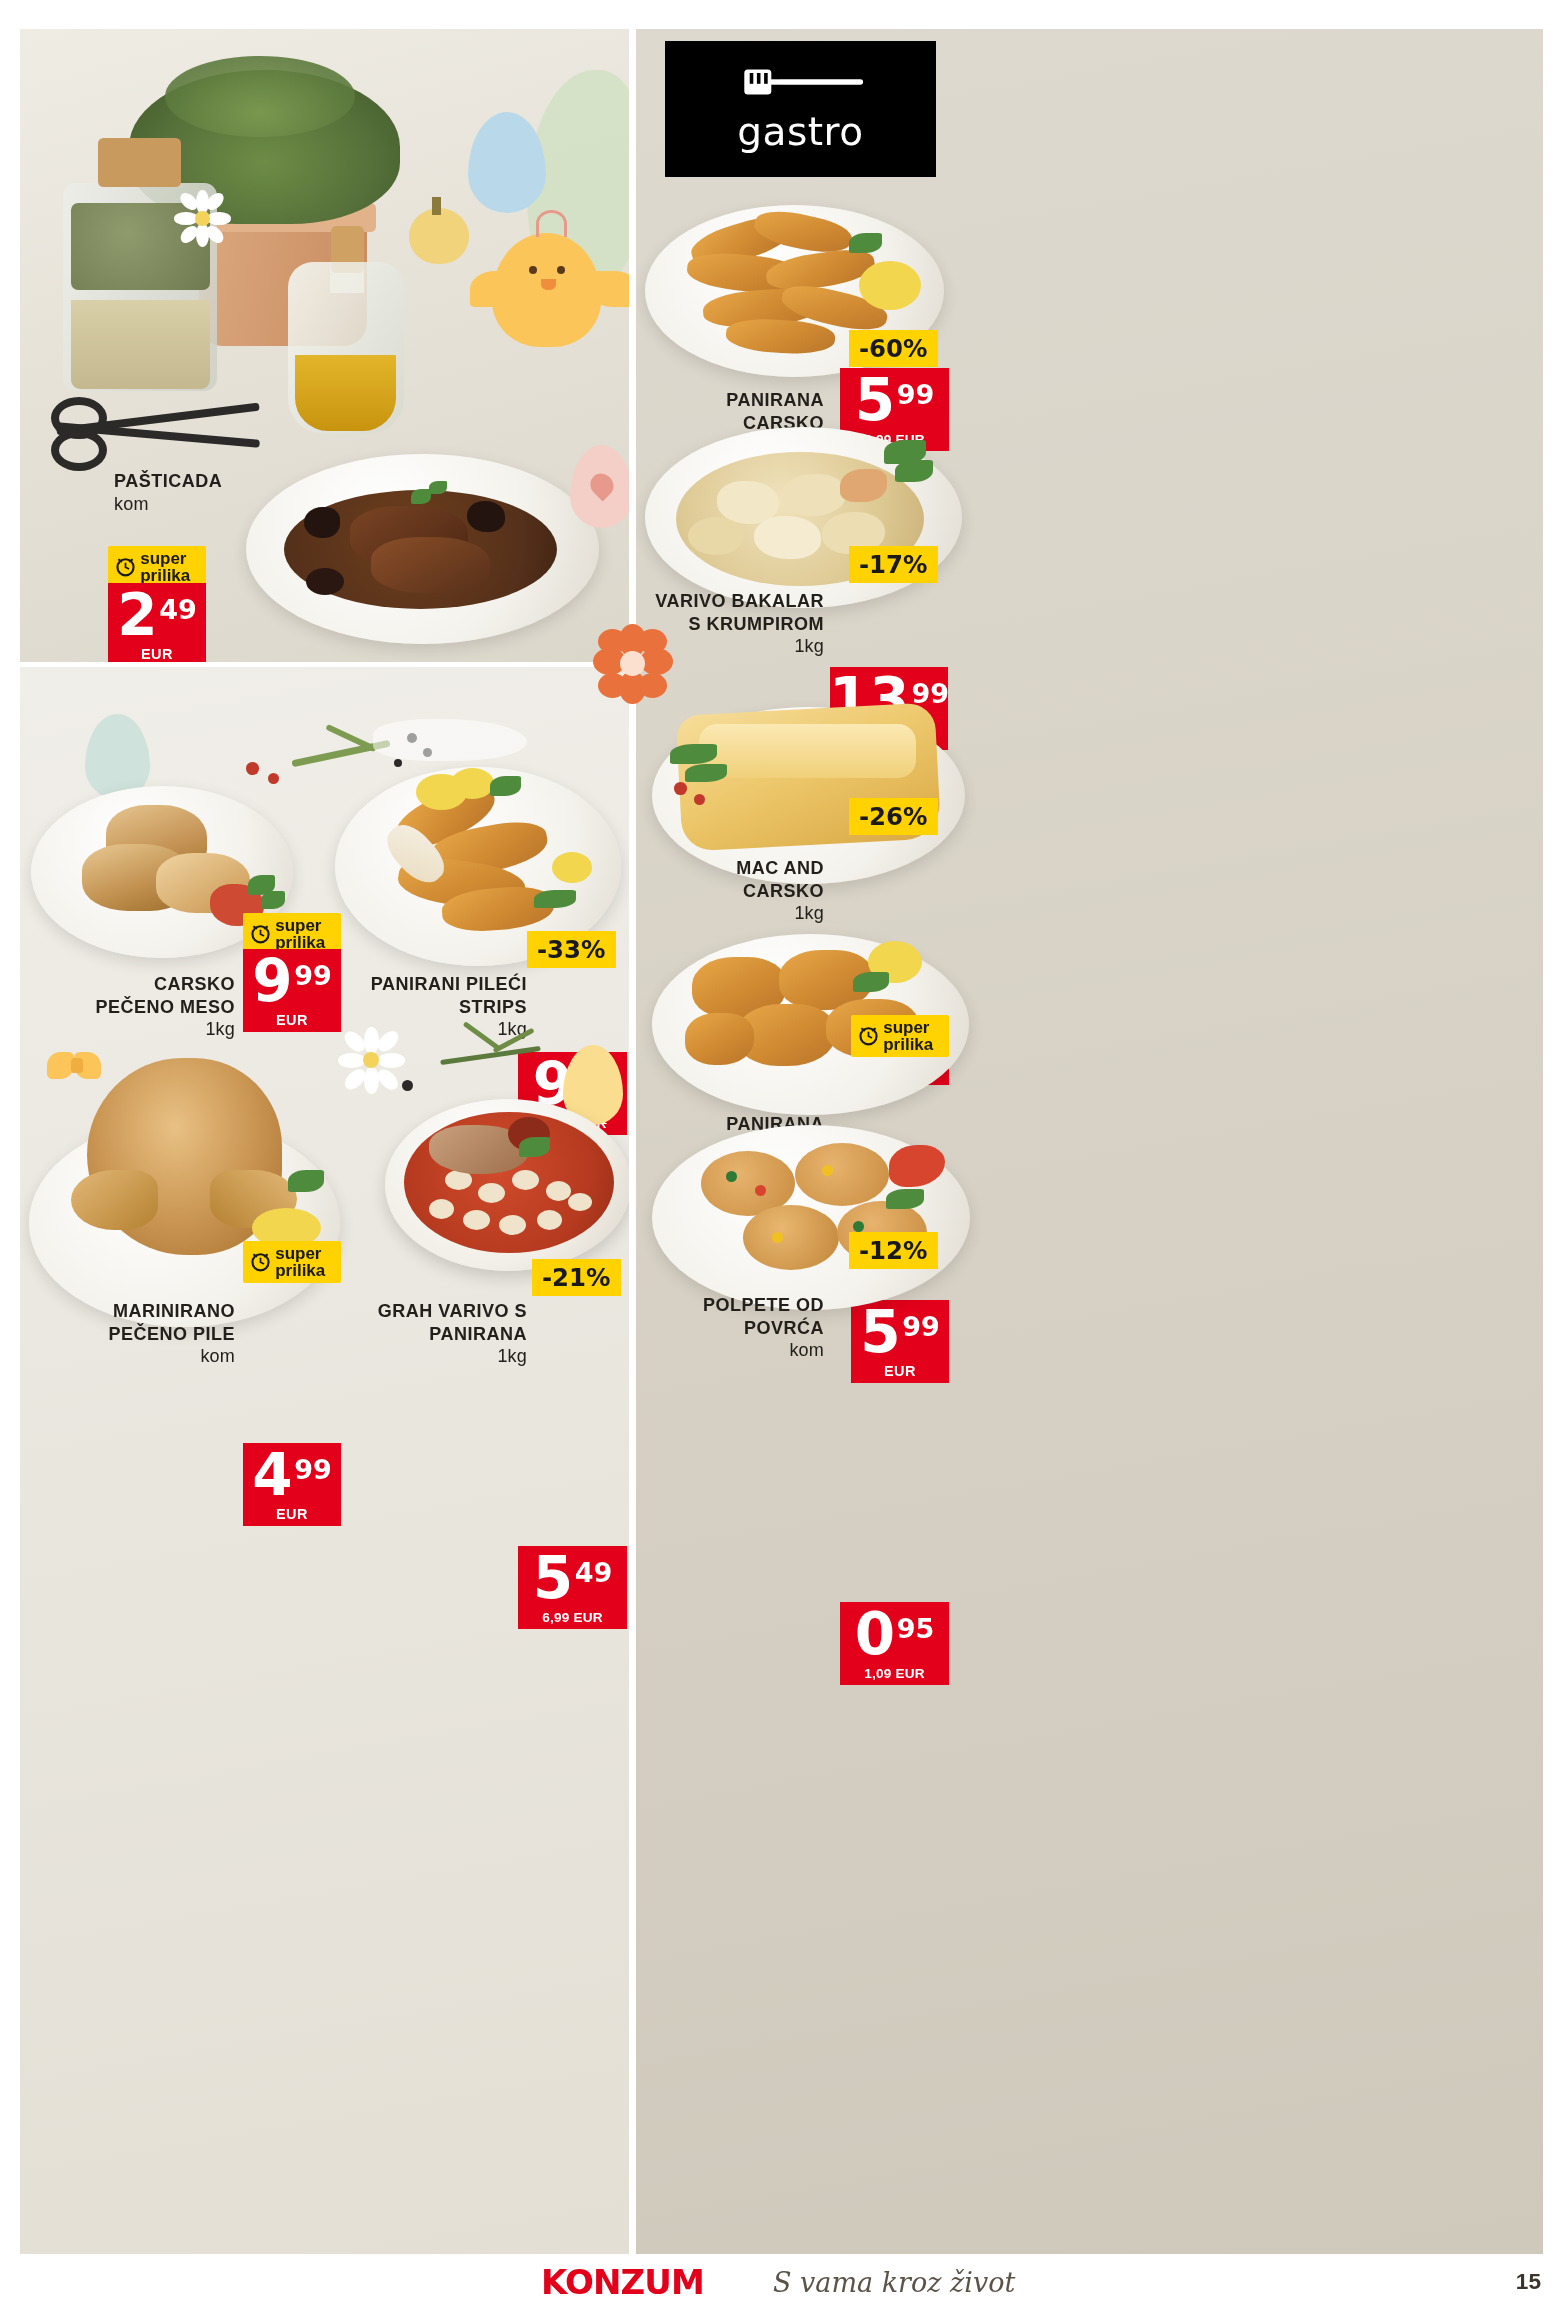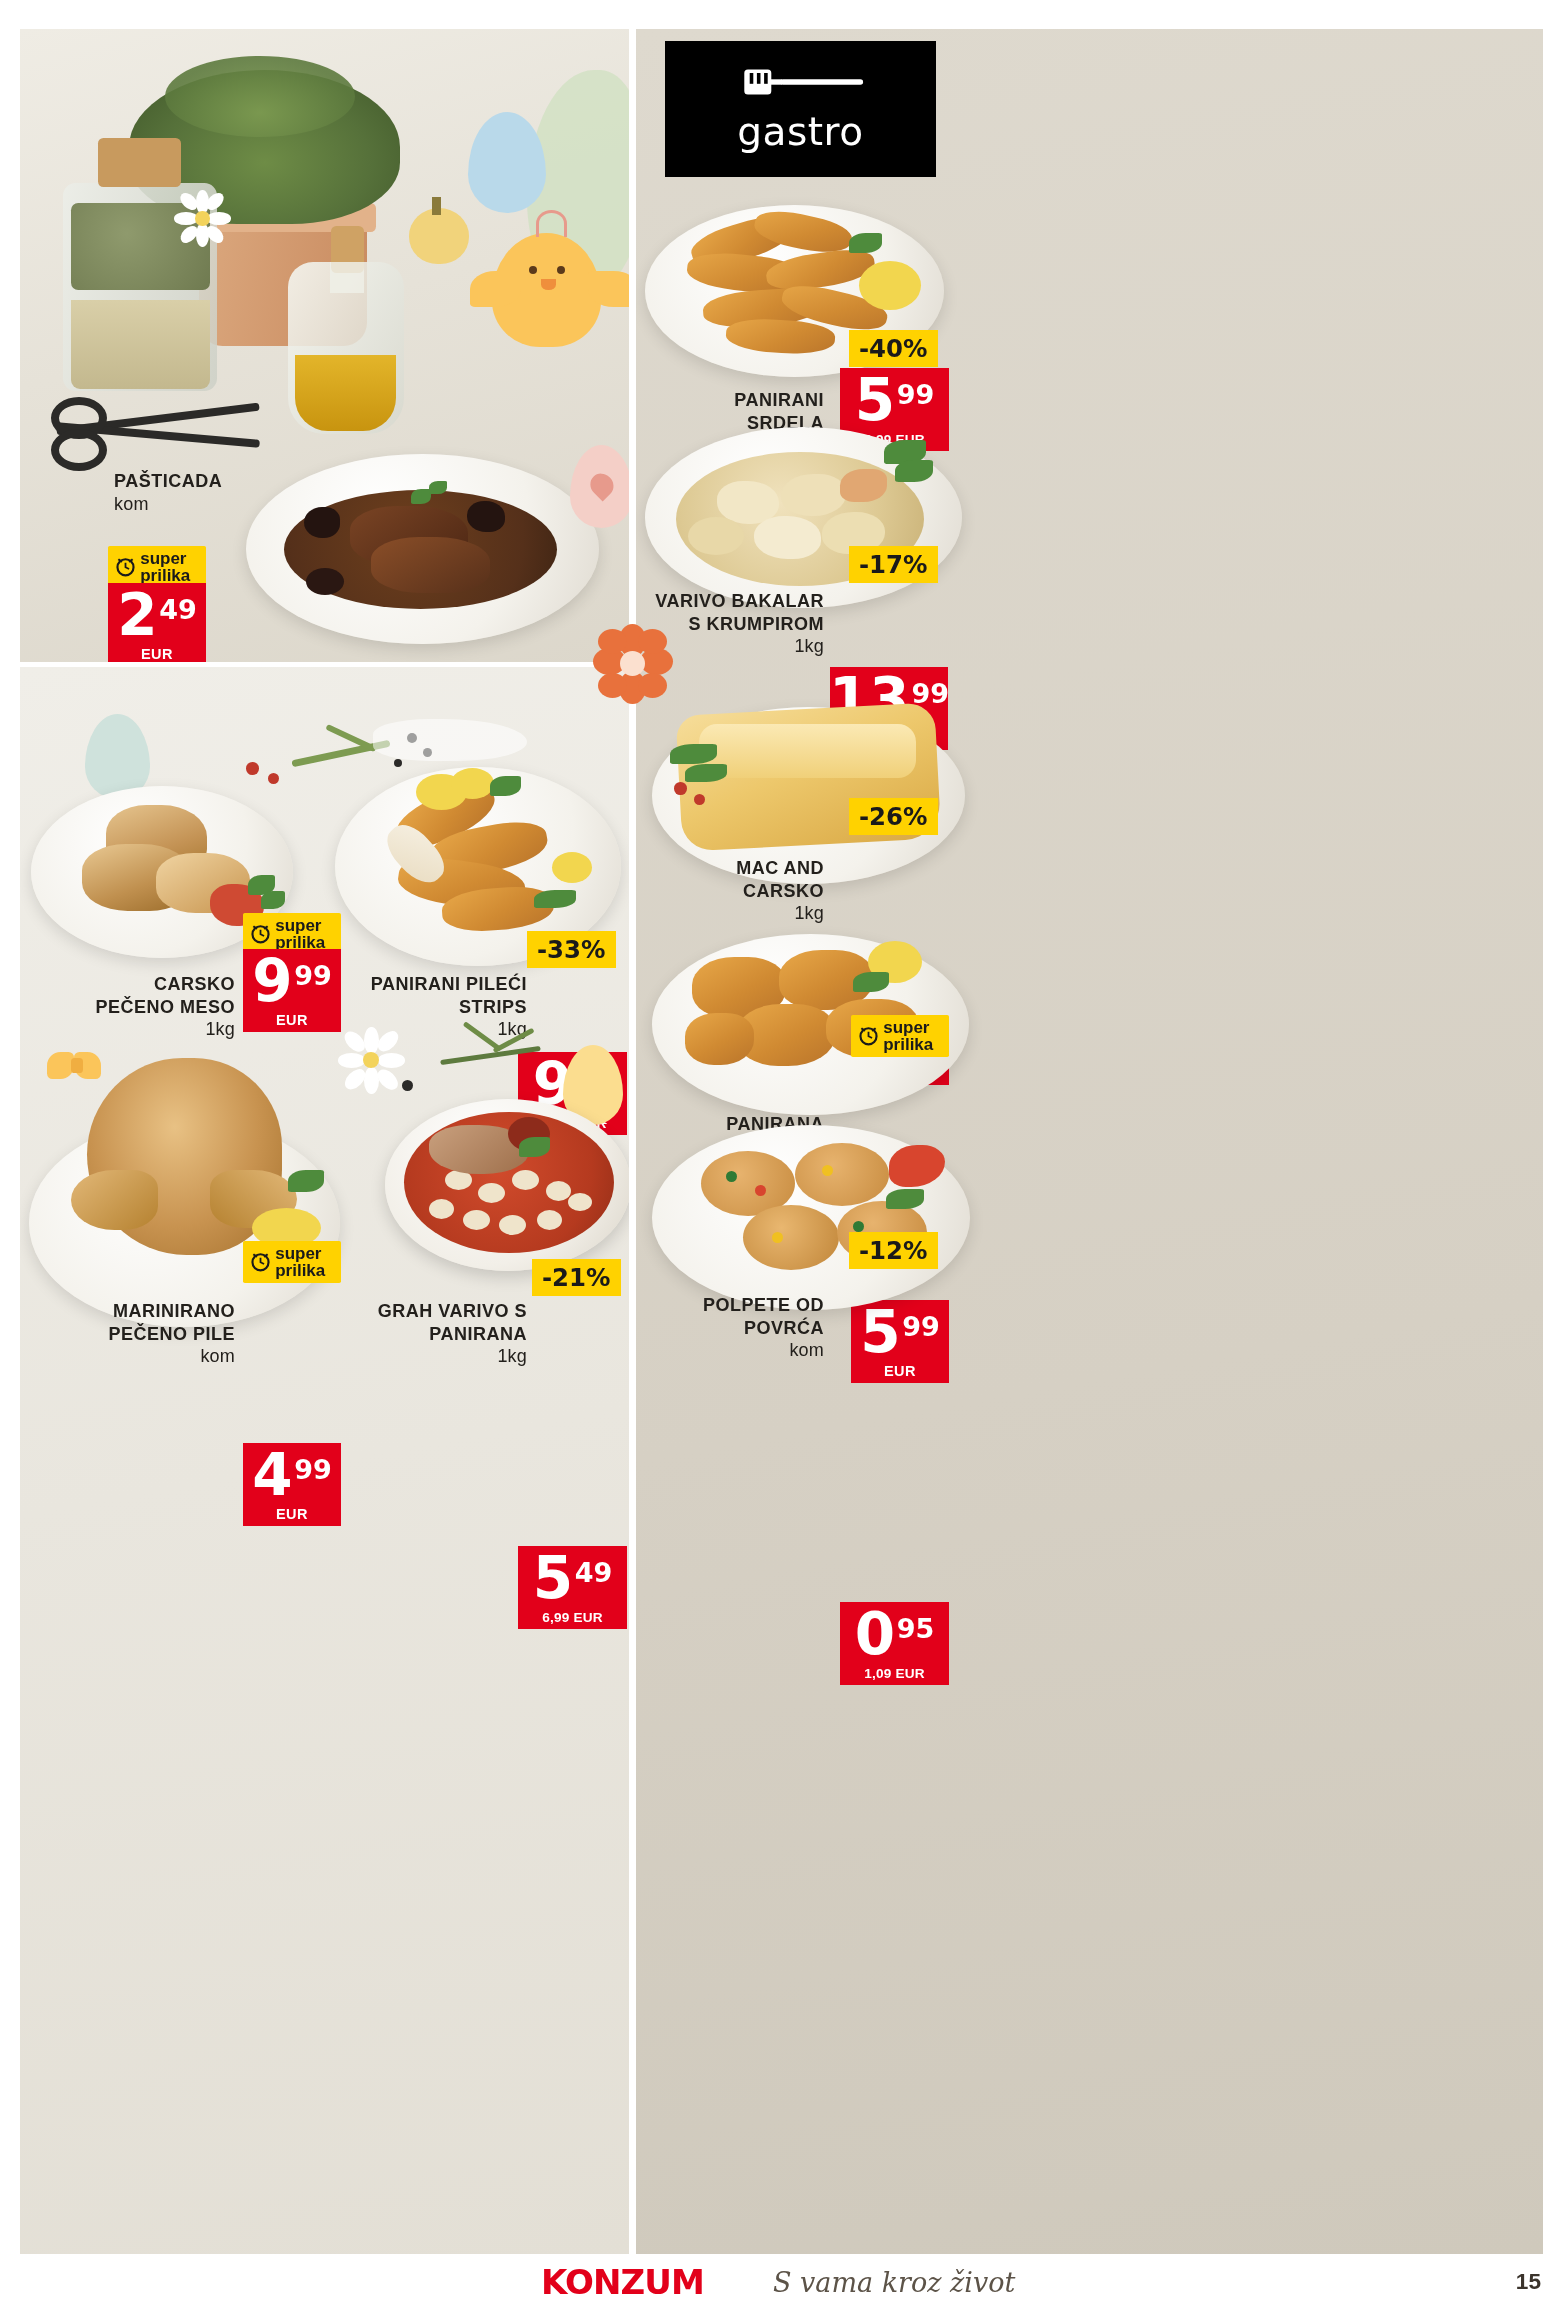--- a/index.html
+++ b/index.html
@@ -479,24 +479,24 @@
     <div class="fried" style="left:118px;top:186px;width:98px;height:34px;transform:rotate(12deg);"></div>
     <div class="fried" style="left:51px;top:226px;width:116px;height:36px;transform:rotate(6deg);"></div>
     <div class="fried" style="left:130px;top:224px;width:109px;height:34px;transform:rotate(-8deg);"></div>
     <div class="fried" style="left:67px;top:261px;width:119px;height:36px;transform:rotate(-4deg);"></div>
     <div class="fried" style="left:145px;top:262px;width:107px;height:34px;transform:rotate(14deg);"></div>
     <div class="fried" style="left:90px;top:291px;width:109px;height:33px;transform:rotate(4deg);"></div>
     <div class="lemon" style="left:223px;top:232px;width:62px;height:49px;"></div>
     <div class="herb" style="left:213px;top:204px;width:33px;height:20px;"></div>
 
     <div class="pname ta-right" style="left:18px;top:360px;width:170px;">
-      <div>PANIRANI SRDELA</div>
+      <div>PANIRANA CARSKO</div>
       <div class="punit">1kg</div>
     </div>
-    <div class="badge-discount" style="left:213px;top:301px;">-40%</div>
+    <div class="badge-discount" style="left:213px;top:301px;">-60%</div>
     <div class="price-block price-red" style="left:204px;top:339px;width:109px;height:83px;">
       <span class="price-int">5</span>
       <span class="price-dec">99</span>
       <span class="price-old">9,99 EUR</span>
     </div>
 
     <div class="plate" style="left:9px;top:398px;width:317px;height:181px;"></div>
     <div style="position:absolute;left:40px;top:423px;width:248px;height:134px;border-radius:50%;background:radial-gradient(circle at 42% 38%,#f0e2bd 0%,#ddc993 60%,#c8b075 100%);"></div>
     <div style="position:absolute;left:81px;top:452px;width:62px;height:43px;background:#f2e7c6;border-radius:42% 50% 45% 50%;"></div>
     <div style="position:absolute;left:145px;top:445px;width:65px;height:42px;background:#eee0b8;border-radius:50% 42% 50% 45%;"></div>

